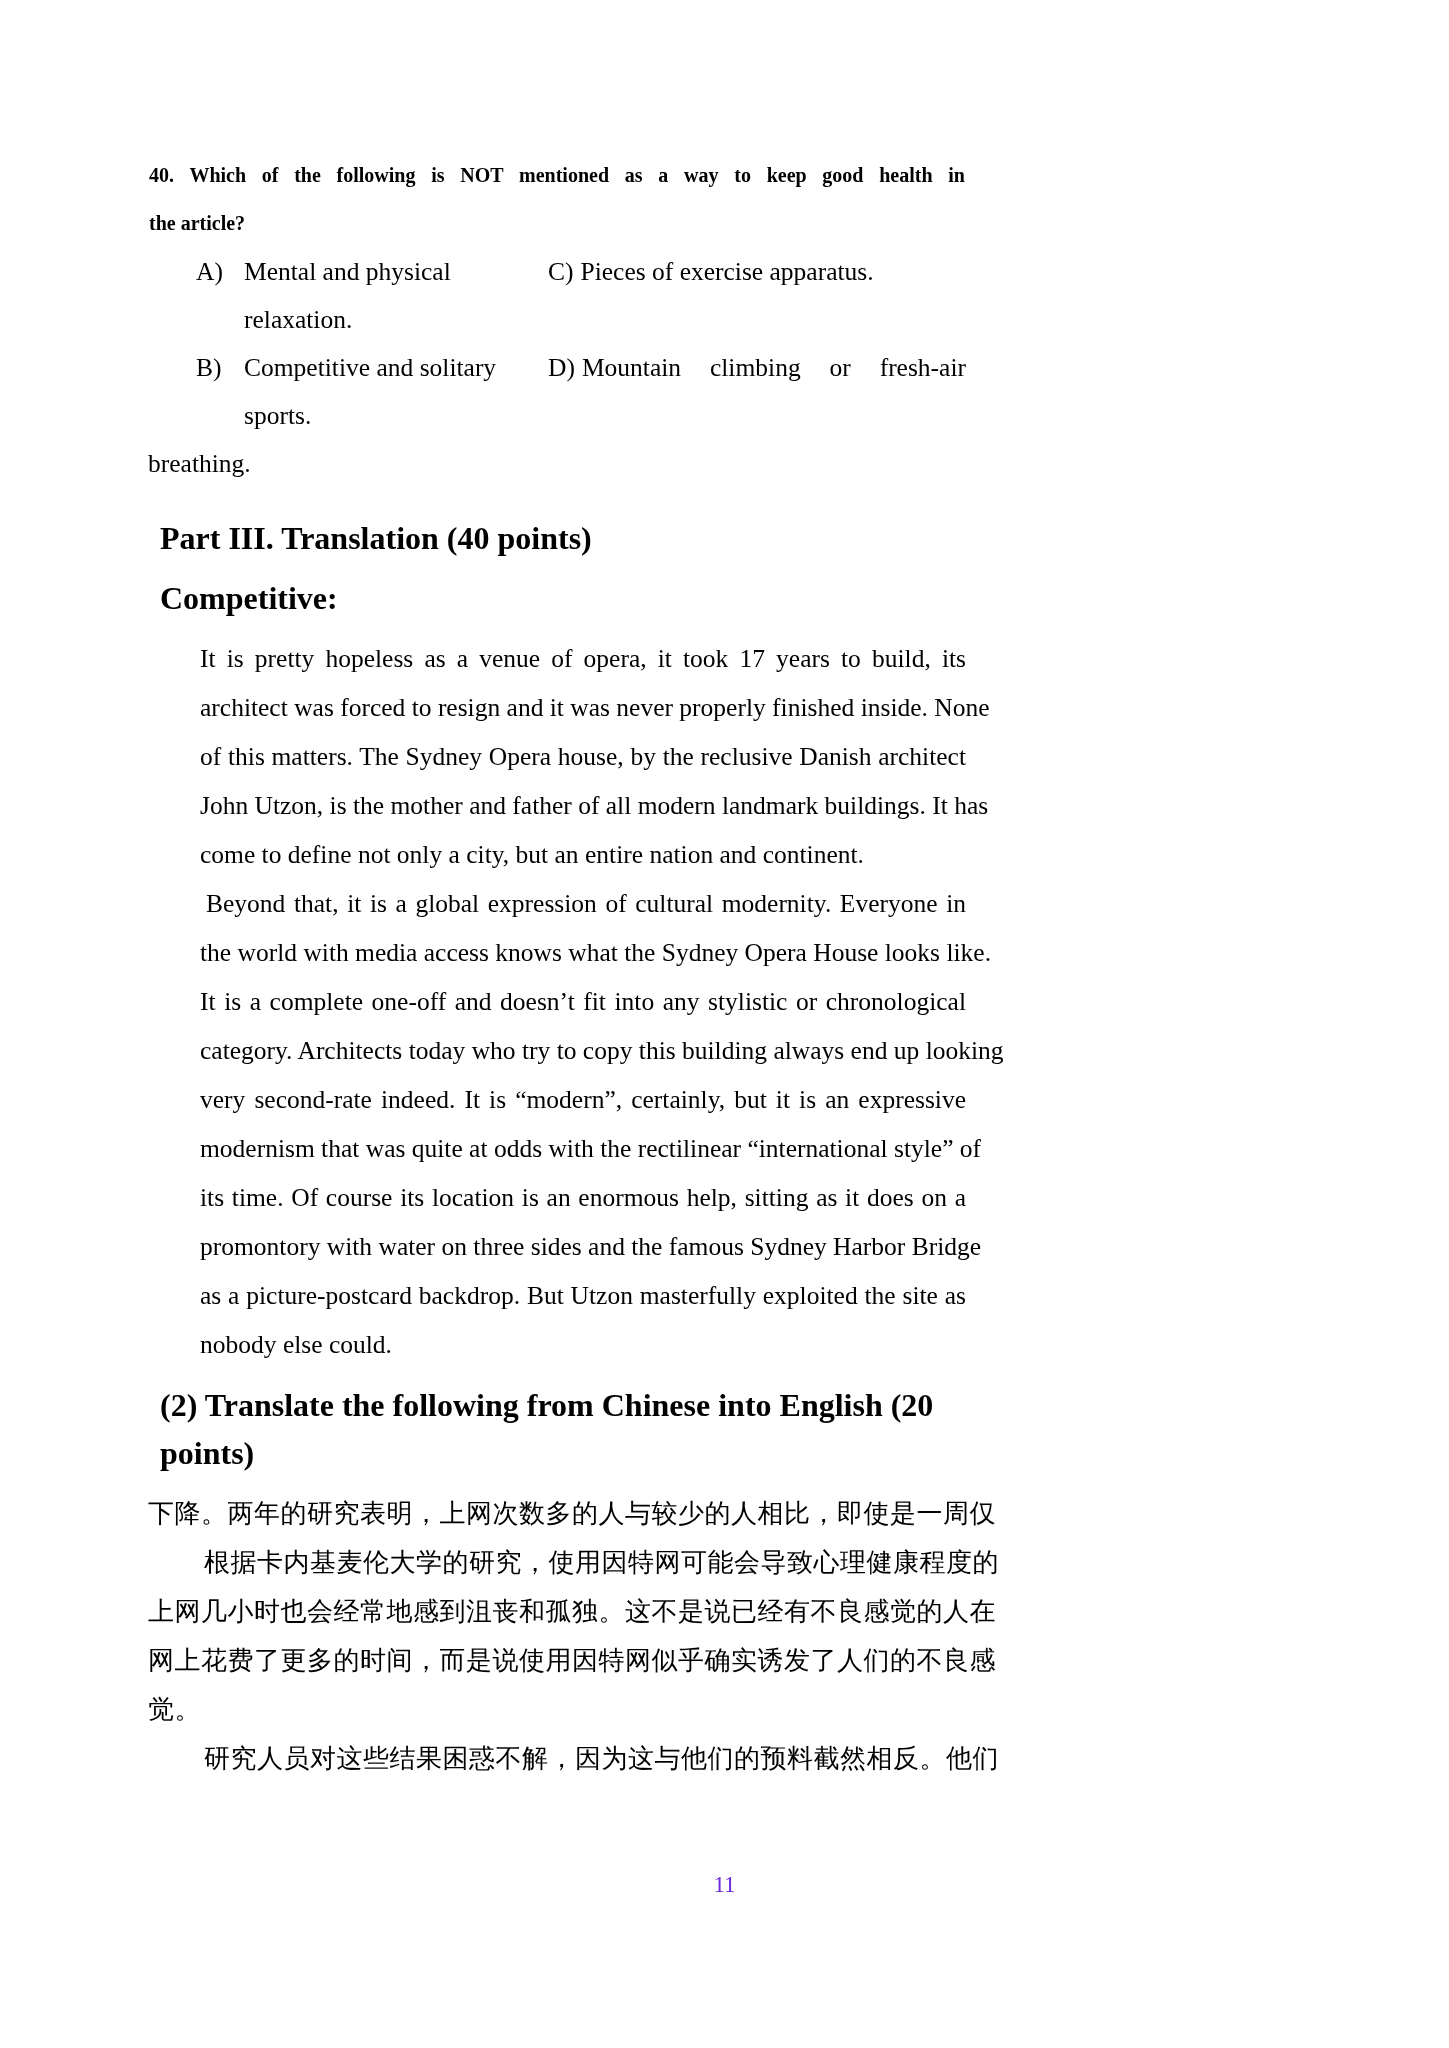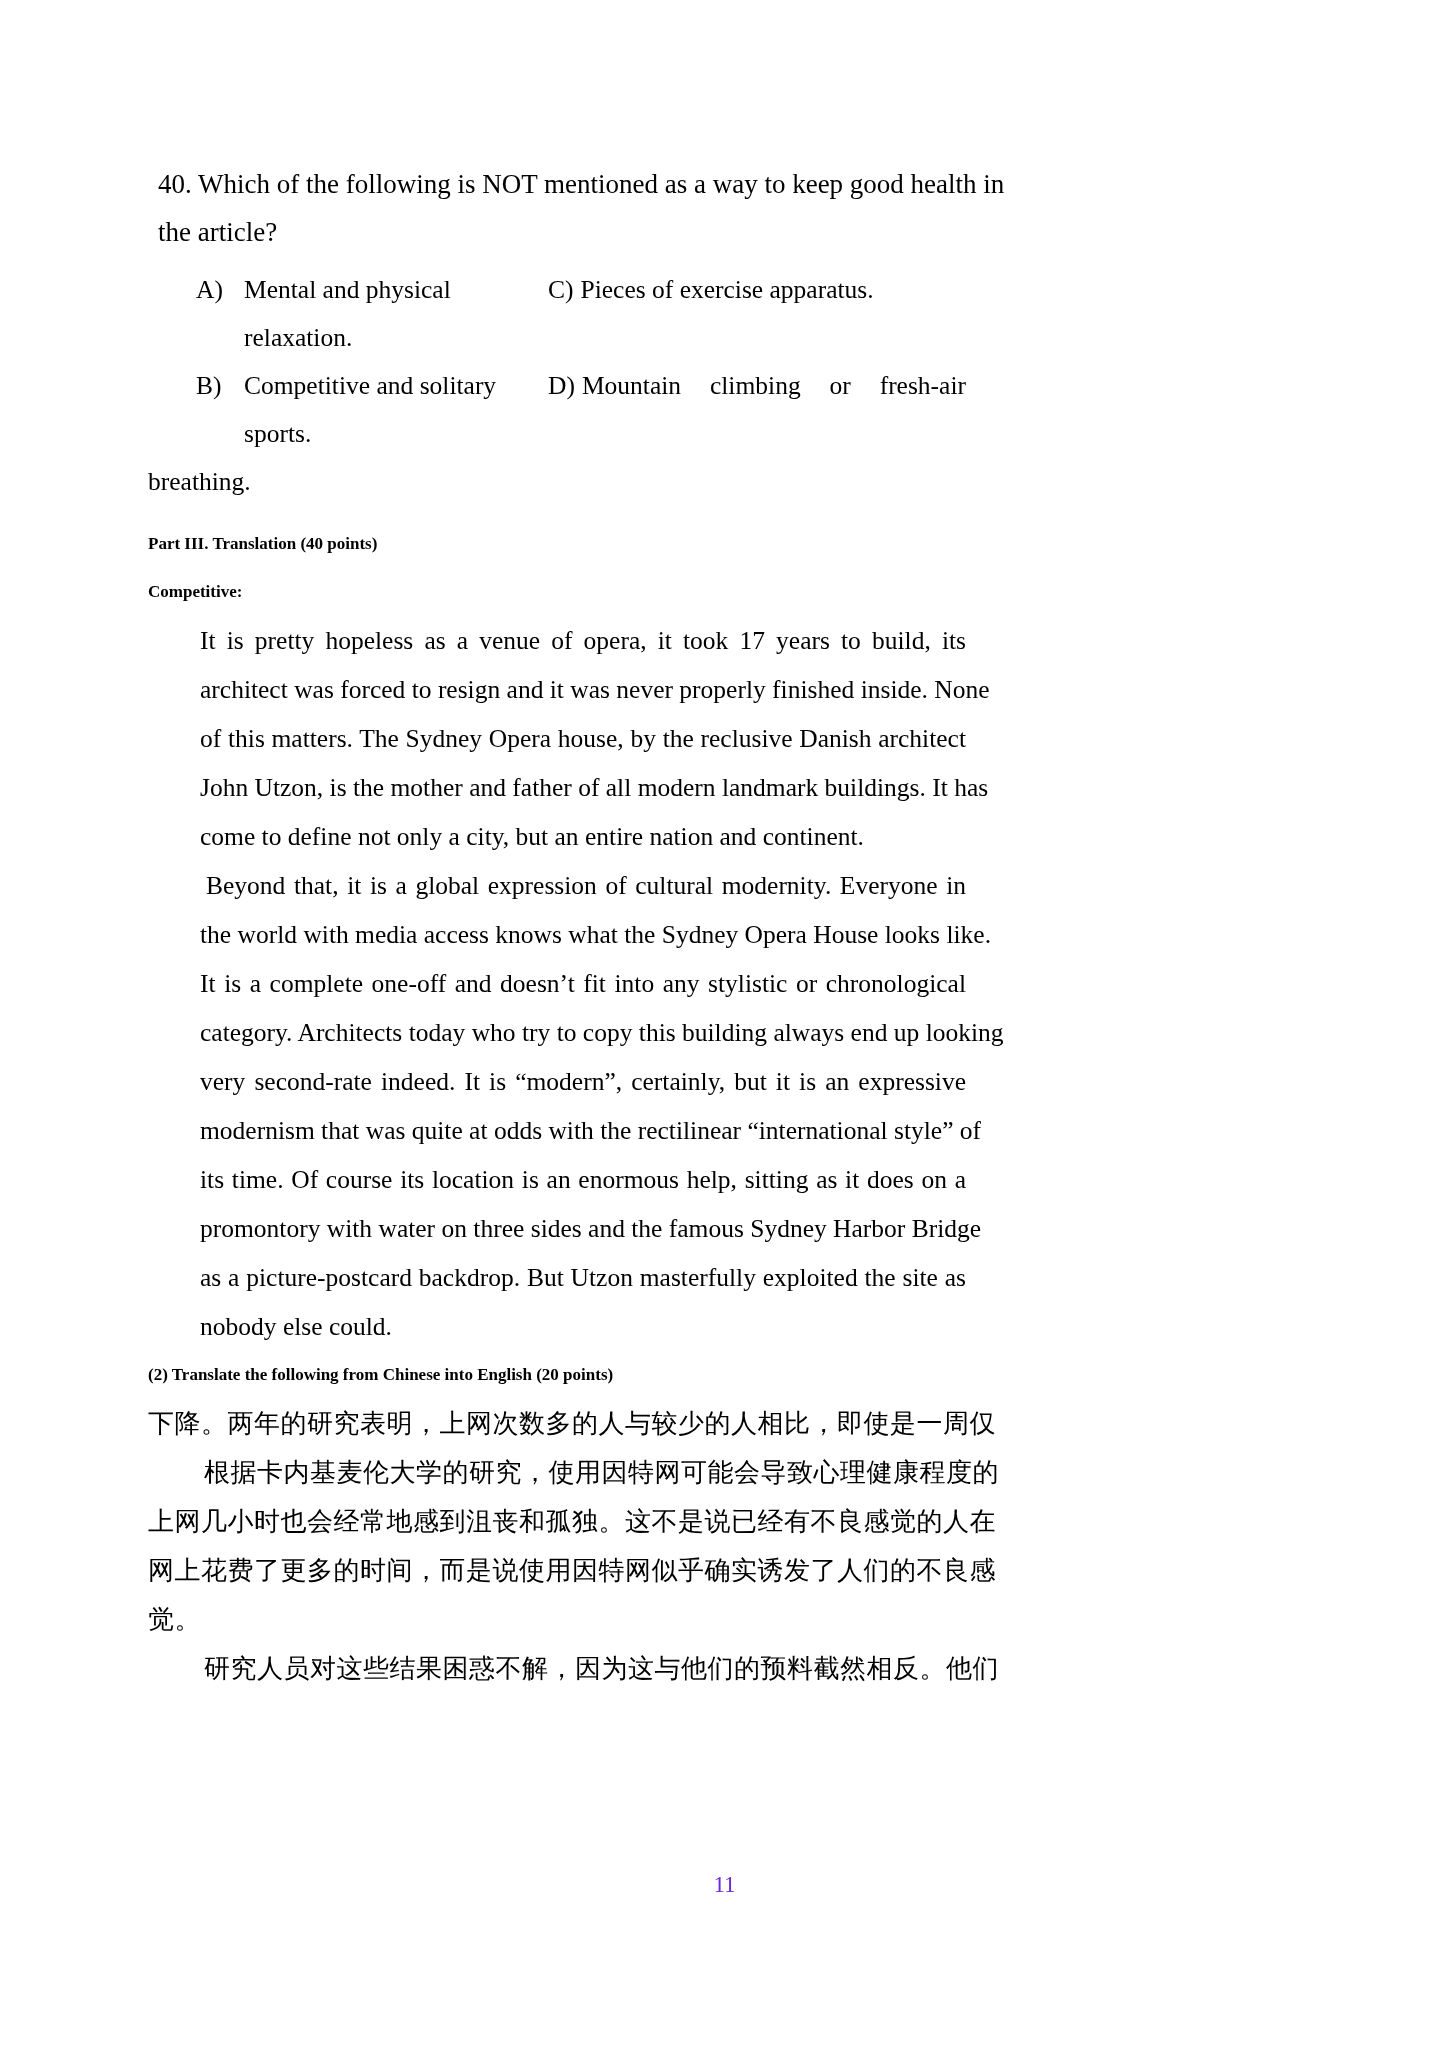--- a/index.html
+++ b/index.html
@@ -25,24 +25,25 @@
     font-family: "Liberation Serif", "DejaVu Serif", serif;
     color: #000000;
   }
   .q-block {
     font-size: 25.5px;
     line-height: 48px;
     text-align: justify;
     text-justify: inter-word;
   }
   .q-stem {
-    font-size: 27px;
-    line-height: 48px;
-    text-align: justify;
-    margin: 10px;
+    font-size: 20px;
+    line-height: 48px;
+    text-align: justify;
+    margin: 1px;
+    font-weight: bold;
   }
   .opt-row {
     display: flex;
     font-size: 25.5px;
     line-height: 48px;
   }
   .opt-left {
     width: 400px;
     padding-left: 48px;
     box-sizing: border-box;
@@ -66,24 +67,24 @@
     text-justify: inter-word;
   }
   .opt-right .txt.spread {
     text-align-last: justify;
   }
   .tail-line {
     font-size: 25.5px;
     line-height: 48px;
   }
   .head-b {
-    font-size: 17px;
+    font-size: 32px;
     line-height: 48px;
     font-weight: bold;
-    margin: 0;
+    margin: 12px;
   }
   .gap-sm { height: 14px; }
   .para-en {
     font-size: 25.5px;
     line-height: 49px;
     text-align: justify;
     text-justify: inter-word;
     text-indent: 52px;
     margin: 0;
     hyphens: none;

